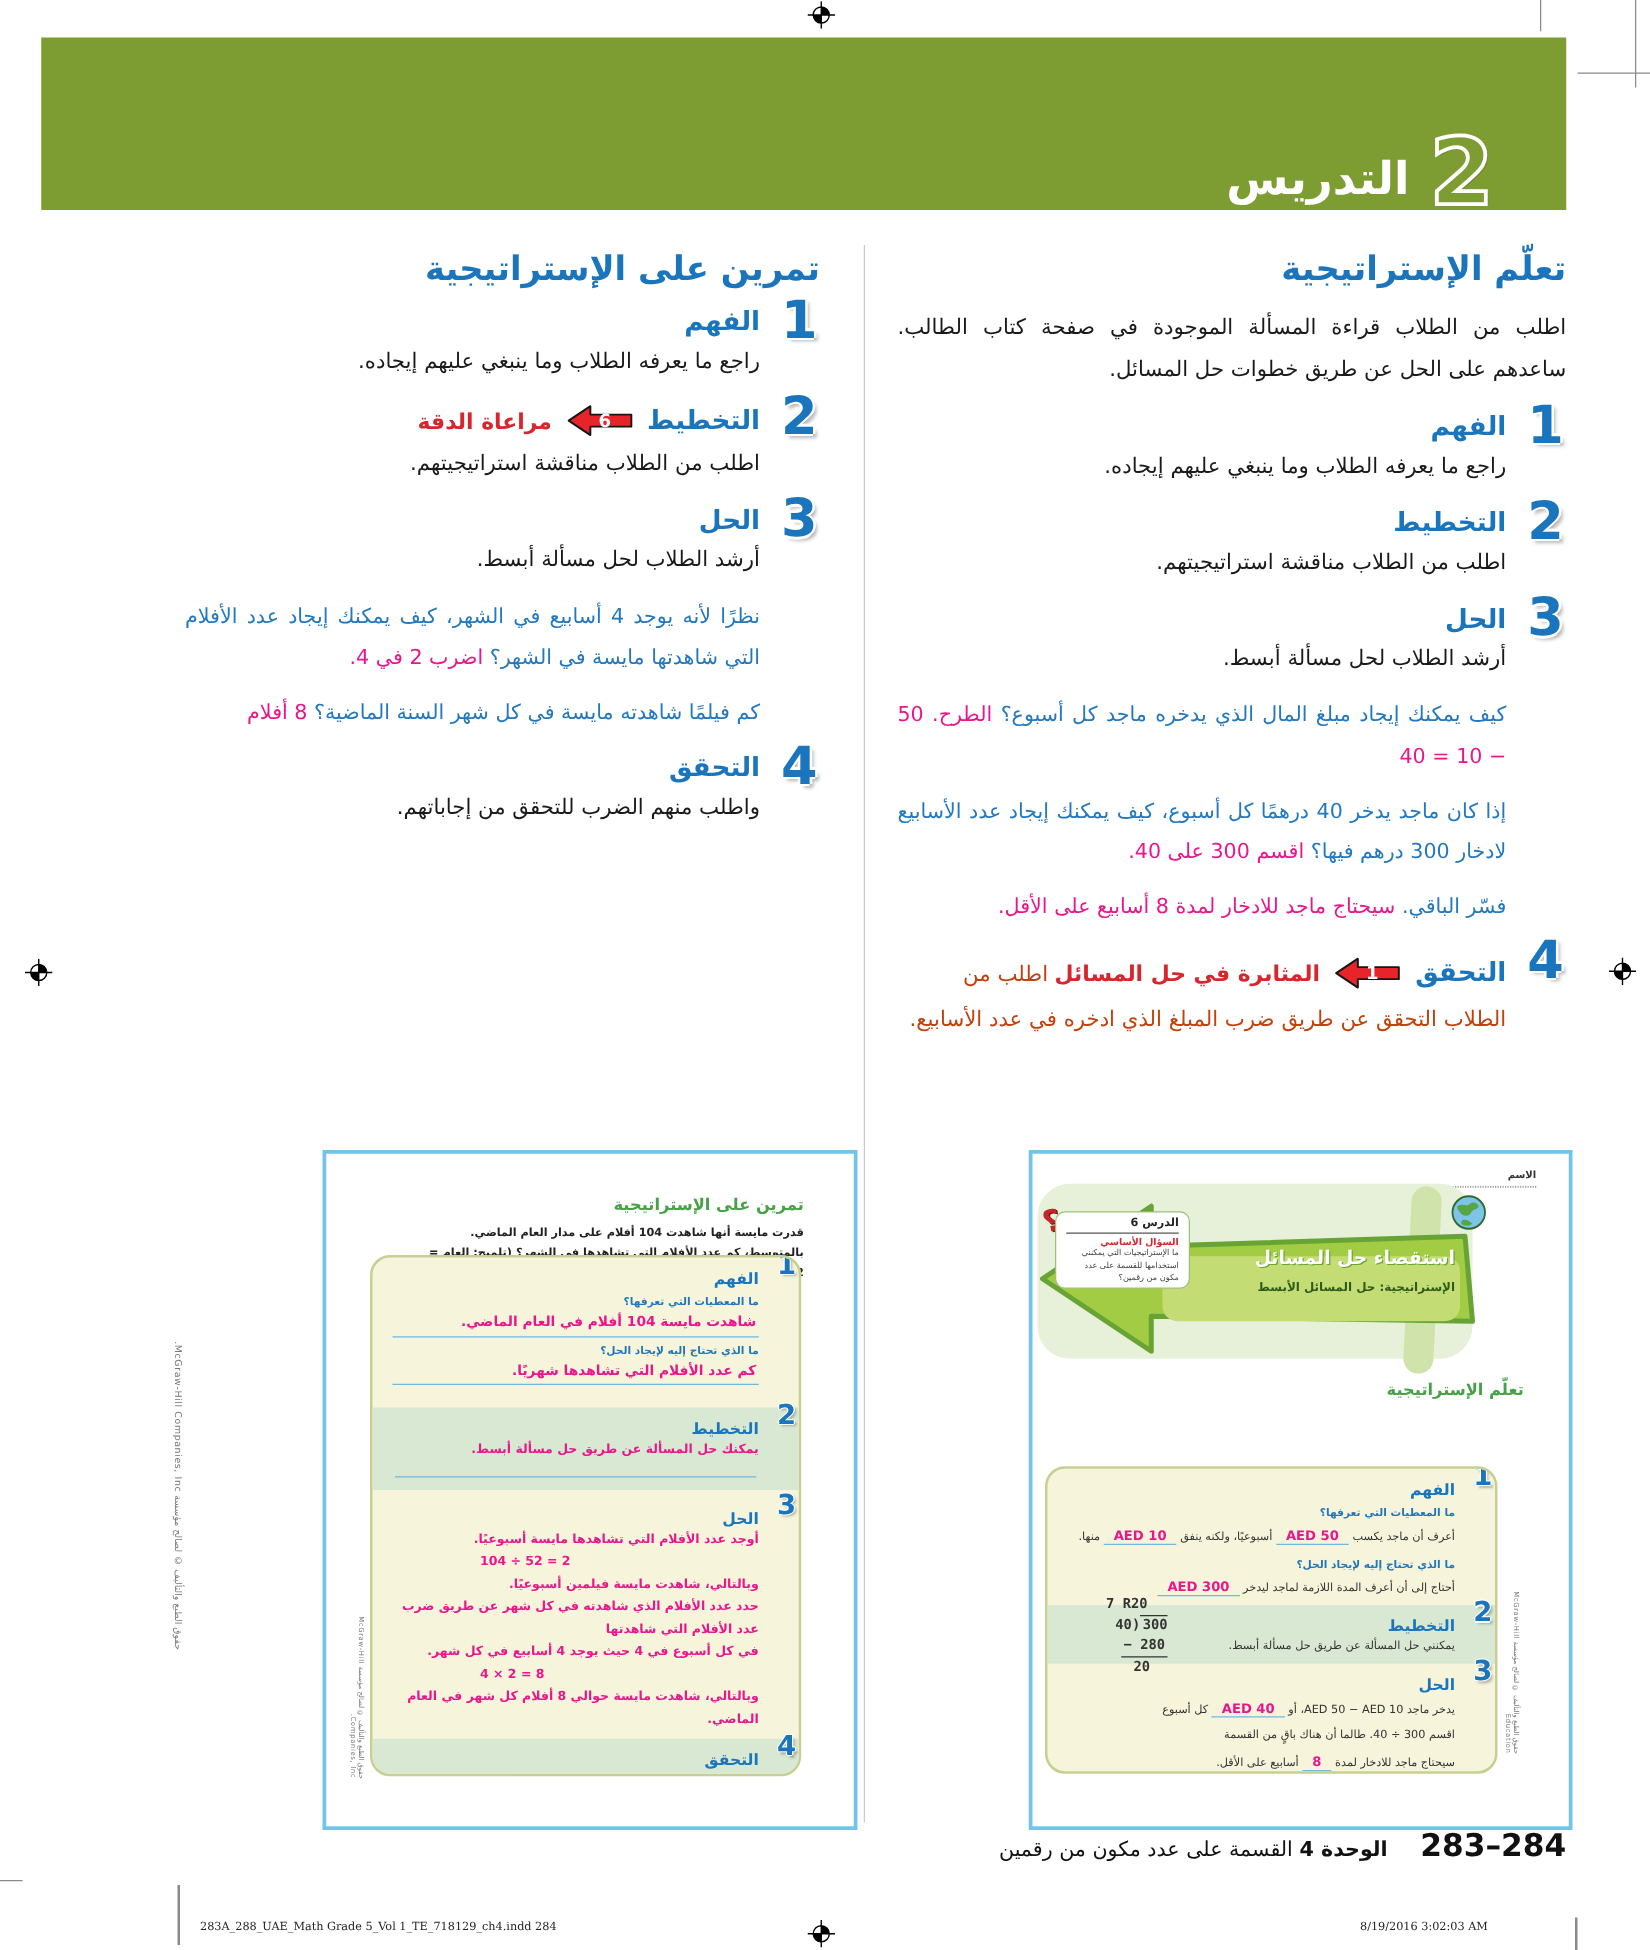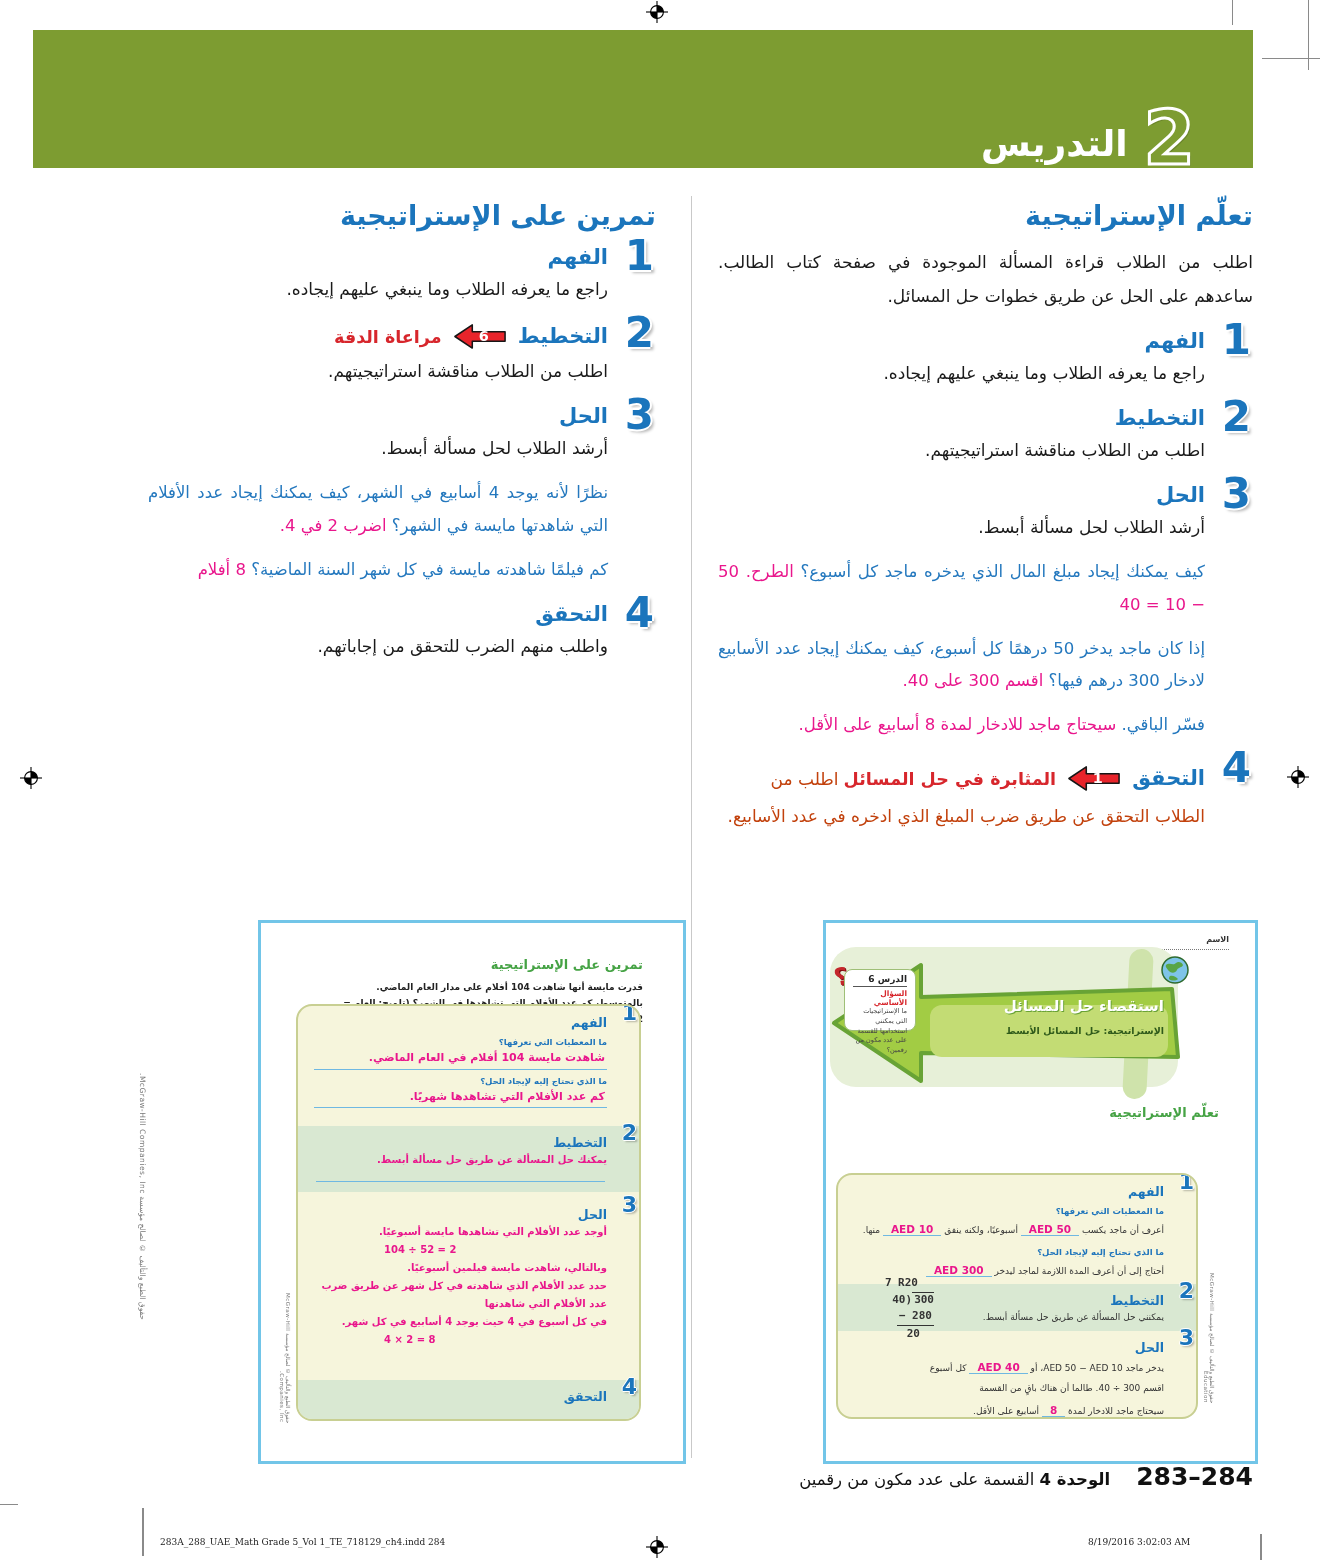--- a/index.html
+++ b/index.html
@@ -68,21 +68,21 @@
   
   .name-row{position:absolute;top:12px;right:26px;left:24px;border-bottom:1px dotted #777;height:14px;
     font-size:8px;color:#333;text-align:right;font-weight:bold;}
   .wash{position:absolute;left:4px;top:24px;width:348px;height:140px;background:#e7f0d8;border-radius:26px;}
   .brush{position:absolute;left:300px;top:26px;width:24px;height:150px;background:#cfe3ab;border-radius:12px;transform:rotate(3deg);}
   .arrow-svg{position:absolute;left:0px;top:30px;width:360px;height:140px;}
   .arrow-title{position:absolute;left:118px;top:74px;width:220px;text-align:right;font-size:15px;font-weight:bold;color:#fff;
     text-shadow:1px 1px 0 #69a235;}
   .arrow-sub{position:absolute;left:118px;top:102px;width:220px;text-align:right;font-size:9.5px;font-weight:bold;color:#2f5a1a;}
   .globe{position:absolute;left:334px;top:32px;width:30px;height:30px;}
-  .bubble{position:absolute;left:18px;top:46px;width:72px;height:62px;background:#fff;border:1.5px solid #9fbf77;
+  .bubble{position:absolute;left:18px;top:46px;width:108px;height:62px;background:#fff;border:1.5px solid #9fbf77;
     border-radius:8px;padding:4px 8px;box-sizing:border-box;direction:rtl;}
   .bubble-lesson{font-size:9px;font-weight:bold;color:#222;border-bottom:1px solid #555;display:block;padding-bottom:2px;}
   .bubble-el{font-size:7.5px;font-weight:bold;color:#d7262c;display:block;margin-top:2px;}
   .bubble-q{font-size:6.5px;color:#444;line-height:1.5;display:block;}
   .mascot{position:absolute;left:8px;top:40px;font-size:24px;font-weight:800;color:#c4262b;transform:rotate(-10deg);
     text-shadow:1px 1px 0 #7a1113;}
   .division{position:absolute;left:30px;top:352px;width:78px;direction:ltr;text-align:right;
     font-family:"DejaVu Sans Mono","Liberation Mono",monospace;font-size:11px;font-weight:bold;color:#333;line-height:1.5;}
   .dv-q{padding-right:16px;}
   .dv-300{border-top:1.5px solid #333;padding-left:2px;}
@@ -160,21 +160,21 @@
       <span class="t-num">2</span>
       <span class="t-label">التخطيط</span>
       <p class="t-body">اطلب من الطلاب مناقشة استراتيجيتهم.</p>
     </div>
 
     <div class="t-step">
       <span class="t-num">3</span>
       <span class="t-label">الحل</span>
       <p class="t-body">أرشد الطلاب لحل مسألة أبسط.</p>
       <p class="t-qa"><span class="q-blue">كيف يمكنك إيجاد مبلغ المال الذي يدخره ماجد كل أسبوع؟</span> <span class="a-pink">الطرح. 50 − 10 = 40</span></p>
-      <p class="t-qa"><span class="q-blue">إذا كان ماجد يدخر 50 درهمًا كل أسبوع، كيف يمكنك إيجاد عدد الأسابيع لادخار 300 درهم فيها؟</span> <span class="a-pink">اقسم 300 على 40.</span></p>
+      <p class="t-qa"><span class="q-blue">إذا كان ماجد يدخر 40 درهمًا كل أسبوع، كيف يمكنك إيجاد عدد الأسابيع لادخار 300 درهم فيها؟</span> <span class="a-pink">اقسم 300 على 40.</span></p>
       <p class="t-qa"><span class="q-blue">فسّر الباقي.</span> <span class="a-pink">سيحتاج ماجد للادخار لمدة 8 أسابيع على الأقل.</span></p>
     </div>
 
     <div class="t-step">
       <span class="t-num">4</span>
       <div class="check-flow">
         <span class="t-label">التحقق</span>
         <svg class="badge" viewBox="0 0 56 30">
           <polygon points="2,15 20,3 20,10 54,10 54,20 20,20 20,27"></polygon>
           <text x="32" y="20">1</text>
@@ -245,20 +245,21 @@
 
       <div class="s-pad s-step" style="margin-top:6px;">
         <span class="s-num">3</span>
         <span class="s-label">الحل</span>
         <div class="s-line">أوجد عدد الأفلام التي تشاهدها مايسة أسبوعيًا.</div>
         <div class="s-line eq-line">104 ÷ 52 = 2</div>
         <div class="s-line">وبالتالي، شاهدت مايسة فيلمين أسبوعيًا.</div>
         <div class="s-line">حدد عدد الأفلام الذي شاهدته في كل شهر عن طريق ضرب عدد الأفلام التي شاهدتها</div>
         <div class="s-line">في كل أسبوع في 4 حيث يوجد 4 أسابيع في كل شهر.</div>
         <div class="s-line eq-line">4 × 2 = 8</div>
+        <div class="s-line">وبالتالي، شاهدت مايسة حوالي 8 أفلام كل شهر في العام الماضي.</div>
       </div>
 
       <div class="s-band s-step" style="margin-top:auto;padding-bottom:14px;">
         <span class="s-num">4</span>
         <span class="s-label">التحقق</span>
         
         
       </div>
     </div>
     <div class="vtext" style="left:18px;top:350px;height:150px;font-size:5.5px;">حقوق الطبع والتأليف © لصالح مؤسسة McGraw-Hill Companies, Inc.</div>

